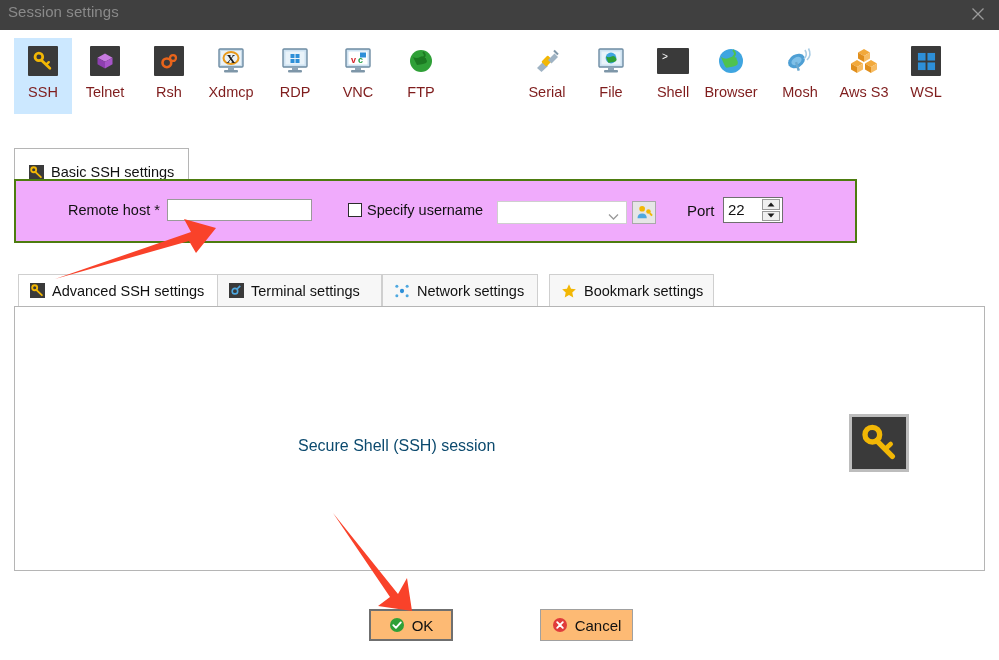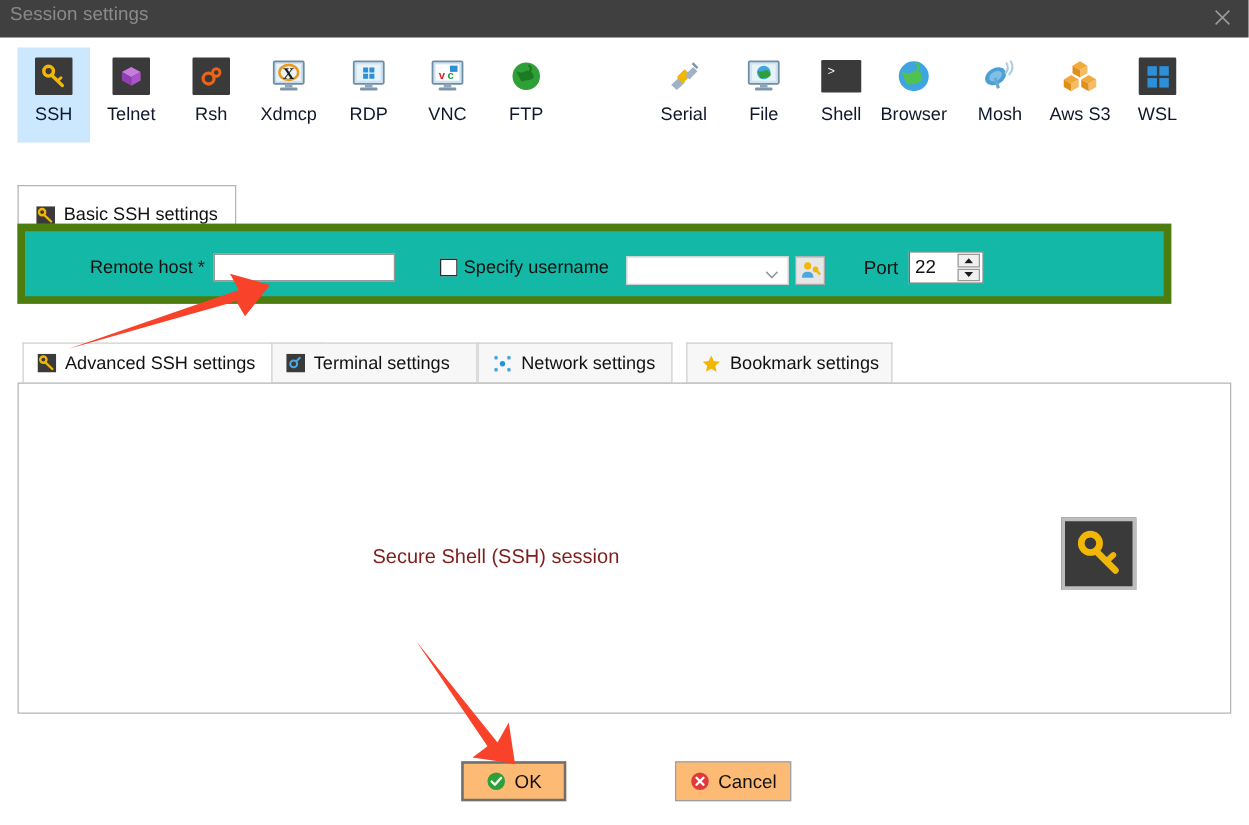--- a/index.html
+++ b/index.html
@@ -54,21 +54,21 @@
     background: #cce8ff;
   }
   .type-icon {
     width: 32px; height: 32px;
     display: flex; align-items: center; justify-content: center;
     position: relative;
   }
   .type-label {
     margin-top: 7px;
     font-size: 14.5px;
-    color: #0f172a;
+    color: #7f1d1d;
     white-space: nowrap;
   }
 
   
   .tile {
     width: 30px; height: 30px;
     background: #3a3a3a;
     display: flex; align-items: center; justify-content: center;
     border-radius: 1px;
   }
@@ -86,23 +86,23 @@
     background: #ffffff;
     border: 1px solid #b5b5b5;
     border-bottom: none;
     font-size: 14.5px;
     color: #111;
     cursor: pointer;
     white-space: nowrap;
   }
   .group-basic {
     position: absolute; left: 14px; top: 179px;
-    width: 923px; height: 64px;
-    border: 6px solid #4d7c0f;
-    background: #14b8a6;
+    width: 843px; height: 64px;
+    border: 2px solid #4d7c0f;
+    background: #f0abfc;
   }
 
   .field-label {
     position: absolute;
     font-size: 14.5px; color: #111;
     white-space: nowrap;
   }
   .text-input {
     position: absolute;
     border: 1px solid #9a9a9a;
@@ -185,21 +185,21 @@
     border-bottom-color: #ffffff;
   }
   .panel-main {
     position: absolute; left: 14px; top: 306px;
     width: 971px; height: 265px;
     border: 1px solid #b5b5b5;
     background: #ffffff;
   }
   .panel-caption {
     position: absolute; left: 283px; top: 130px;
-    font-size: 16px; color: #7f1d1d;
+    font-size: 16px; color: #0c4a6e;
     white-space: nowrap;
   }
   .panel-bigicon {
     position: absolute; left: 834px; top: 107px;
     width: 60px; height: 58px;
     background: #3a3a3a;
     border: 3px solid #bdbdbd;
     display: flex; align-items: center; justify-content: center;
   }
 

